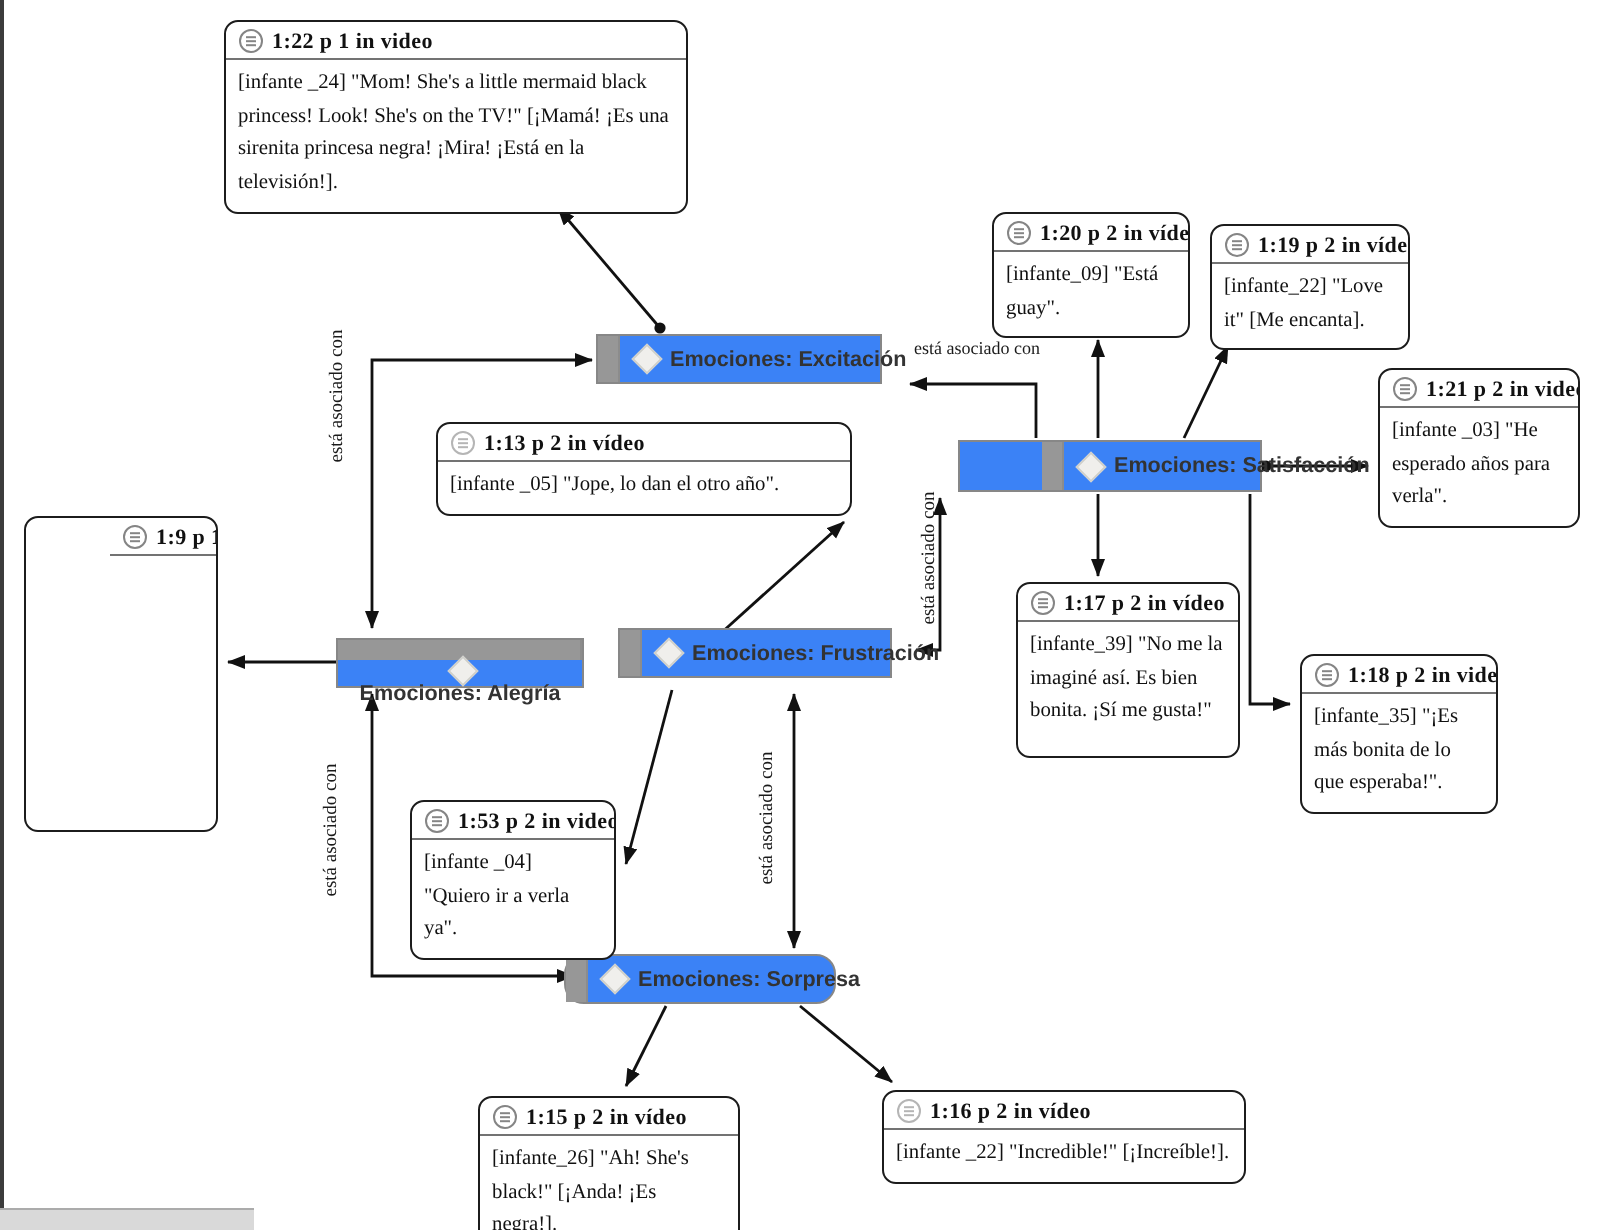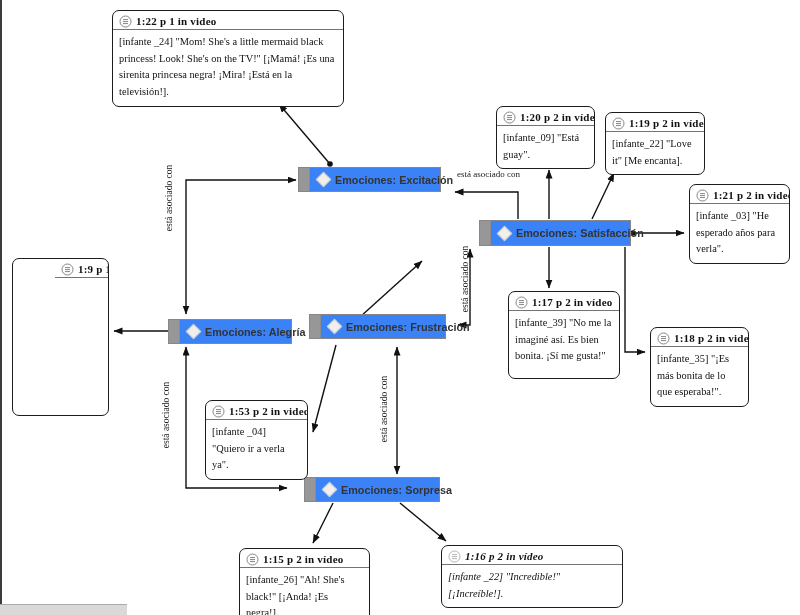--- a/index.html
+++ b/index.html
@@ -76,36 +76,36 @@
   <div class="edge-label v" style="left:119px;top:193px;">está asociado con</div>
   <div class="edge-label v" style="left:415px;top:274px;">está asociado con</div>
   <div class="edge-label v" style="left:334px;top:404px;">está asociado con</div>
   <div class="edge-label v" style="left:116px;top:410px;">está asociado con</div>
 
   <div class="code-node" style="left:298px;top:167px;width:143px;height:25px;">
     <span class="code-strip"></span>
     <span class="code-diamond"></span>
     <span class="code-label">Emociones: Excitación</span>
   </div>
-  <div class="code-node" style="left:479px;top:220px;width:152px;height:26px;">
+  <div class="code-node" style="left:479px;top:220px;width:152px;height:26px;padding-left:41px;">
     <span class="code-strip"></span>
     <span class="code-diamond"></span>
     <span class="code-label">Emociones: Satisfacción</span>
   </div>
-  <div class="code-node" style="left:168px;top:319px;width:124px;height:25px;">
+  <div class="code-node" style="left:168px;top:319px;width:124px;height:25px;flex-direction:column;">
     <span class="code-strip"></span>
     <span class="code-diamond"></span>
     <span class="code-label">Emociones: Alegría</span>
   </div>
   <div class="code-node" style="left:309px;top:314px;width:137px;height:25px;">
     <span class="code-strip"></span>
     <span class="code-diamond"></span>
     <span class="code-label">Emociones: Frustración</span>
   </div>
-  <div class="code-node" style="left:304px;top:477px;width:136px;height:25px;">
+  <div class="code-node" style="left:282px;top:477px;width:136px;height:25px;border-radius:10px;">
     <span class="code-strip"></span>
     <span class="code-diamond"></span>
     <span class="code-label">Emociones: Sorpresa</span>
   </div>
 
   <div class="quote" style="left:112px;top:10px;width:232px;min-height:84px;">
     <div class="q-head">
         <span class="q-icon"><svg width="13" height="13" viewBox="0 0 13 13">
             <circle cx="6.5" cy="6.5" r="5.5" fill="none" stroke="#858585" stroke-width="1"></circle>
             <line x1="4" y1="4.6" x2="9" y2="4.6" stroke="#858585"></line>
@@ -122,120 +122,132 @@
         <span class="q-icon"><svg width="13" height="13" viewBox="0 0 13 13">
             <circle cx="6.5" cy="6.5" r="5.5" fill="none" stroke="#858585" stroke-width="1"></circle>
             <line x1="4" y1="4.6" x2="9" y2="4.6" stroke="#858585"></line>
             <line x1="4" y1="6.6" x2="9" y2="6.6" stroke="#858585"></line>
             <line x1="4" y1="8.6" x2="9" y2="8.6" stroke="#858585"></line>
           </svg></span>
       <span class="q-title">1:9 p 1 in vídeo</span>
       </div>
   </div>
 
-
-  <div class="quote" style="left:496px;top:106px;width:99px;min-height:58px;">
-    <div class="q-head">
-        <span class="q-icon"><svg width="13" height="13" viewBox="0 0 13 13">
-            <circle cx="6.5" cy="6.5" r="5.5" fill="none" stroke="#858585" stroke-width="1"></circle>
-            <line x1="4" y1="4.6" x2="9" y2="4.6" stroke="#858585"></line>
-            <line x1="4" y1="6.6" x2="9" y2="6.6" stroke="#858585"></line>
-            <line x1="4" y1="8.6" x2="9" y2="8.6" stroke="#858585"></line>
-          </svg></span>
-      <span class="q-title">1:20 p 2 in vídeo</span>
-      </div>
-    <div class="q-body">[infante_09] "Está guay".</div>
-  </div>
-
-  <div class="quote" style="left:605px;top:112px;width:100px;min-height:55px;">
-    <div class="q-head">
-        <span class="q-icon"><svg width="13" height="13" viewBox="0 0 13 13">
-            <circle cx="6.5" cy="6.5" r="5.5" fill="none" stroke="#858585" stroke-width="1"></circle>
-            <line x1="4" y1="4.6" x2="9" y2="4.6" stroke="#858585"></line>
-            <line x1="4" y1="6.6" x2="9" y2="6.6" stroke="#858585"></line>
-            <line x1="4" y1="8.6" x2="9" y2="8.6" stroke="#858585"></line>
-          </svg></span>
-      <span class="q-title">1:19 p 2 in vídeo</span>
-      </div>
-    <div class="q-body">[infante_22] "Love it" [Me encanta].</div>
-  </div>
-
-  <div class="quote" style="left:689px;top:184px;width:101px;min-height:78px;">
-    <div class="q-head">
-        <span class="q-icon"><svg width="13" height="13" viewBox="0 0 13 13">
-            <circle cx="6.5" cy="6.5" r="5.5" fill="none" stroke="#858585" stroke-width="1"></circle>
-            <line x1="4" y1="4.6" x2="9" y2="4.6" stroke="#858585"></line>
-            <line x1="4" y1="6.6" x2="9" y2="6.6" stroke="#858585"></line>
-            <line x1="4" y1="8.6" x2="9" y2="8.6" stroke="#858585"></line>
-          </svg></span>
-      <span class="q-title">1:21 p 2 in video</span>
-      </div>
-    <div class="q-body">[infante _03] "He esperado años para verla".</div>
-  </div>
-
-  <div class="quote" style="left:508px;top:291px;width:112px;min-height:88px;">
-    <div class="q-head">
-        <span class="q-icon"><svg width="13" height="13" viewBox="0 0 13 13">
-            <circle cx="6.5" cy="6.5" r="5.5" fill="none" stroke="#858585" stroke-width="1"></circle>
-            <line x1="4" y1="4.6" x2="9" y2="4.6" stroke="#858585"></line>
-            <line x1="4" y1="6.6" x2="9" y2="6.6" stroke="#858585"></line>
-            <line x1="4" y1="8.6" x2="9" y2="8.6" stroke="#858585"></line>
-          </svg></span>
-      <span class="q-title">1:17 p 2 in vídeo</span>
-      </div>
-    <div class="q-body">[infante_39] "No me la imaginé así. Es bien bonita. ¡Sí me gusta!"</div>
-  </div>
-
-  <div class="quote" style="left:650px;top:327px;width:99px;min-height:75px;">
-    <div class="q-head">
-        <span class="q-icon"><svg width="13" height="13" viewBox="0 0 13 13">
-            <circle cx="6.5" cy="6.5" r="5.5" fill="none" stroke="#858585" stroke-width="1"></circle>
-            <line x1="4" y1="4.6" x2="9" y2="4.6" stroke="#858585"></line>
-            <line x1="4" y1="6.6" x2="9" y2="6.6" stroke="#858585"></line>
-            <line x1="4" y1="8.6" x2="9" y2="8.6" stroke="#858585"></line>
-          </svg></span>
-      <span class="q-title">1:18 p 2 in video</span>
-      </div>
-    <div class="q-body">[infante_35] "¡Es más bonita de lo que esperaba!".</div>
-  </div>
-
-  <div class="quote" style="left:205px;top:400px;width:103px;min-height:70px;">
-    <div class="q-head">
-        <span class="q-icon"><svg width="13" height="13" viewBox="0 0 13 13">
-            <circle cx="6.5" cy="6.5" r="5.5" fill="none" stroke="#858585" stroke-width="1"></circle>
-            <line x1="4" y1="4.6" x2="9" y2="4.6" stroke="#858585"></line>
-            <line x1="4" y1="6.6" x2="9" y2="6.6" stroke="#858585"></line>
-            <line x1="4" y1="8.6" x2="9" y2="8.6" stroke="#858585"></line>
-          </svg></span>
-      <span class="q-title">1:53 p 2 in video</span>
-      </div>
-    <div class="q-body">[infante _04] "Quiero ir a verla ya".</div>
-  </div>
-
-  <div class="quote" style="left:239px;top:548px;width:131px;min-height:56px;">
-    <div class="q-head">
-        <span class="q-icon"><svg width="13" height="13" viewBox="0 0 13 13">
-            <circle cx="6.5" cy="6.5" r="5.5" fill="none" stroke="#858585" stroke-width="1"></circle>
-            <line x1="4" y1="4.6" x2="9" y2="4.6" stroke="#858585"></line>
-            <line x1="4" y1="6.6" x2="9" y2="6.6" stroke="#858585"></line>
-            <line x1="4" y1="8.6" x2="9" y2="8.6" stroke="#858585"></line>
-          </svg></span>
-      <span class="q-title">1:15 p 2 in vídeo</span>
-      </div>
-    <div class="q-body">[infante_26] "Ah! She's black!" [¡Anda! ¡Es negra!].</div>
-  </div>
-
-  <div class="quote" style="left:441px;top:545px;width:182px;min-height:44px;font-style:italic;">
+  <div class="quote" style="left:218px;top:211px;width:208px;min-height:44px;">
     <div class="q-head">
         <span class="q-icon"><svg width="13" height="13" viewBox="0 0 13 13">
             <circle cx="6.5" cy="6.5" r="5.5" fill="none" stroke="#b5b5b5" stroke-width="1"></circle>
             <line x1="4" y1="4.6" x2="9" y2="4.6" stroke="#b5b5b5"></line>
             <line x1="4" y1="6.6" x2="9" y2="6.6" stroke="#b5b5b5"></line>
             <line x1="4" y1="8.6" x2="9" y2="8.6" stroke="#b5b5b5"></line>
           </svg></span>
+      <span class="q-title">1:13 p 2 in vídeo</span>
+      </div>
+    <div class="q-body">[infante _05] "Jope, lo dan el otro año".</div>
+  </div>
+
+  <div class="quote" style="left:496px;top:106px;width:99px;min-height:58px;">
+    <div class="q-head">
+        <span class="q-icon"><svg width="13" height="13" viewBox="0 0 13 13">
+            <circle cx="6.5" cy="6.5" r="5.5" fill="none" stroke="#858585" stroke-width="1"></circle>
+            <line x1="4" y1="4.6" x2="9" y2="4.6" stroke="#858585"></line>
+            <line x1="4" y1="6.6" x2="9" y2="6.6" stroke="#858585"></line>
+            <line x1="4" y1="8.6" x2="9" y2="8.6" stroke="#858585"></line>
+          </svg></span>
+      <span class="q-title">1:20 p 2 in vídeo</span>
+      </div>
+    <div class="q-body">[infante_09] "Está guay".</div>
+  </div>
+
+  <div class="quote" style="left:605px;top:112px;width:100px;min-height:55px;">
+    <div class="q-head">
+        <span class="q-icon"><svg width="13" height="13" viewBox="0 0 13 13">
+            <circle cx="6.5" cy="6.5" r="5.5" fill="none" stroke="#858585" stroke-width="1"></circle>
+            <line x1="4" y1="4.6" x2="9" y2="4.6" stroke="#858585"></line>
+            <line x1="4" y1="6.6" x2="9" y2="6.6" stroke="#858585"></line>
+            <line x1="4" y1="8.6" x2="9" y2="8.6" stroke="#858585"></line>
+          </svg></span>
+      <span class="q-title">1:19 p 2 in vídeo</span>
+      </div>
+    <div class="q-body">[infante_22] "Love it" [Me encanta].</div>
+  </div>
+
+  <div class="quote" style="left:689px;top:184px;width:101px;min-height:78px;">
+    <div class="q-head">
+        <span class="q-icon"><svg width="13" height="13" viewBox="0 0 13 13">
+            <circle cx="6.5" cy="6.5" r="5.5" fill="none" stroke="#858585" stroke-width="1"></circle>
+            <line x1="4" y1="4.6" x2="9" y2="4.6" stroke="#858585"></line>
+            <line x1="4" y1="6.6" x2="9" y2="6.6" stroke="#858585"></line>
+            <line x1="4" y1="8.6" x2="9" y2="8.6" stroke="#858585"></line>
+          </svg></span>
+      <span class="q-title">1:21 p 2 in video</span>
+      </div>
+    <div class="q-body">[infante _03] "He esperado años para verla".</div>
+  </div>
+
+  <div class="quote" style="left:508px;top:291px;width:112px;min-height:88px;">
+    <div class="q-head">
+        <span class="q-icon"><svg width="13" height="13" viewBox="0 0 13 13">
+            <circle cx="6.5" cy="6.5" r="5.5" fill="none" stroke="#858585" stroke-width="1"></circle>
+            <line x1="4" y1="4.6" x2="9" y2="4.6" stroke="#858585"></line>
+            <line x1="4" y1="6.6" x2="9" y2="6.6" stroke="#858585"></line>
+            <line x1="4" y1="8.6" x2="9" y2="8.6" stroke="#858585"></line>
+          </svg></span>
+      <span class="q-title">1:17 p 2 in vídeo</span>
+      </div>
+    <div class="q-body">[infante_39] "No me la imaginé así. Es bien bonita. ¡Sí me gusta!"</div>
+  </div>
+
+  <div class="quote" style="left:650px;top:327px;width:99px;min-height:75px;">
+    <div class="q-head">
+        <span class="q-icon"><svg width="13" height="13" viewBox="0 0 13 13">
+            <circle cx="6.5" cy="6.5" r="5.5" fill="none" stroke="#858585" stroke-width="1"></circle>
+            <line x1="4" y1="4.6" x2="9" y2="4.6" stroke="#858585"></line>
+            <line x1="4" y1="6.6" x2="9" y2="6.6" stroke="#858585"></line>
+            <line x1="4" y1="8.6" x2="9" y2="8.6" stroke="#858585"></line>
+          </svg></span>
+      <span class="q-title">1:18 p 2 in video</span>
+      </div>
+    <div class="q-body">[infante_35] "¡Es más bonita de lo que esperaba!".</div>
+  </div>
+
+  <div class="quote" style="left:205px;top:400px;width:103px;min-height:70px;">
+    <div class="q-head">
+        <span class="q-icon"><svg width="13" height="13" viewBox="0 0 13 13">
+            <circle cx="6.5" cy="6.5" r="5.5" fill="none" stroke="#858585" stroke-width="1"></circle>
+            <line x1="4" y1="4.6" x2="9" y2="4.6" stroke="#858585"></line>
+            <line x1="4" y1="6.6" x2="9" y2="6.6" stroke="#858585"></line>
+            <line x1="4" y1="8.6" x2="9" y2="8.6" stroke="#858585"></line>
+          </svg></span>
+      <span class="q-title">1:53 p 2 in video</span>
+      </div>
+    <div class="q-body">[infante _04] "Quiero ir a verla ya".</div>
+  </div>
+
+  <div class="quote" style="left:239px;top:548px;width:131px;min-height:56px;">
+    <div class="q-head">
+        <span class="q-icon"><svg width="13" height="13" viewBox="0 0 13 13">
+            <circle cx="6.5" cy="6.5" r="5.5" fill="none" stroke="#858585" stroke-width="1"></circle>
+            <line x1="4" y1="4.6" x2="9" y2="4.6" stroke="#858585"></line>
+            <line x1="4" y1="6.6" x2="9" y2="6.6" stroke="#858585"></line>
+            <line x1="4" y1="8.6" x2="9" y2="8.6" stroke="#858585"></line>
+          </svg></span>
+      <span class="q-title">1:15 p 2 in vídeo</span>
+      </div>
+    <div class="q-body">[infante_26] "Ah! She's black!" [¡Anda! ¡Es negra!].</div>
+  </div>
+
+  <div class="quote" style="left:441px;top:545px;width:182px;min-height:44px;">
+    <div class="q-head">
+        <span class="q-icon"><svg width="13" height="13" viewBox="0 0 13 13">
+            <circle cx="6.5" cy="6.5" r="5.5" fill="none" stroke="#b5b5b5" stroke-width="1"></circle>
+            <line x1="4" y1="4.6" x2="9" y2="4.6" stroke="#b5b5b5"></line>
+            <line x1="4" y1="6.6" x2="9" y2="6.6" stroke="#b5b5b5"></line>
+            <line x1="4" y1="8.6" x2="9" y2="8.6" stroke="#b5b5b5"></line>
+          </svg></span>
       <span class="q-title">1:16 p 2 in vídeo</span>
       </div>
     <div class="q-body">[infante _22] "Incredible!" [¡Increíble!].</div>
   </div>
 
   <div class="window-edge"></div>
   <div class="scroll-frag"></div>
 </div>
 
 </body></html>

